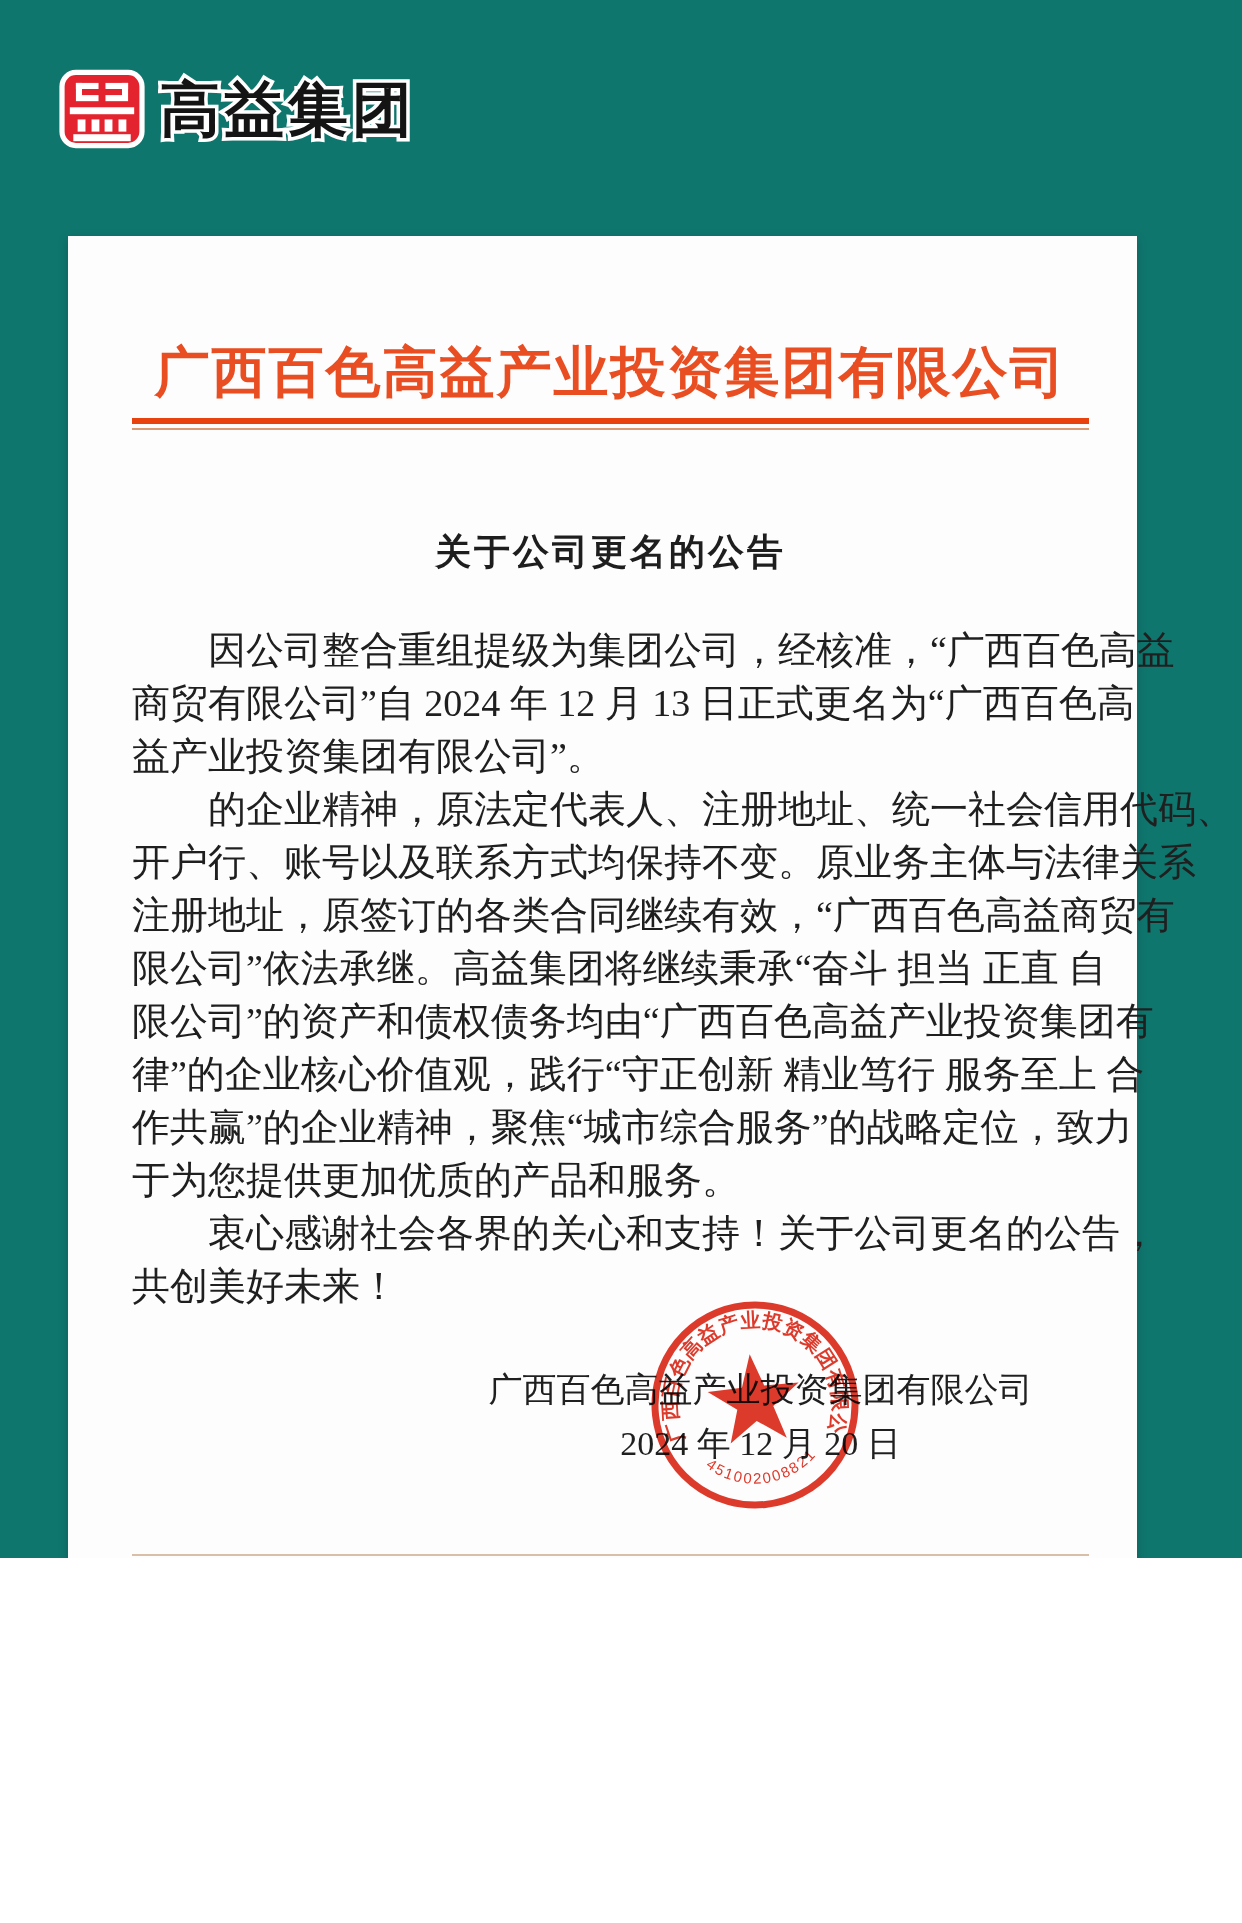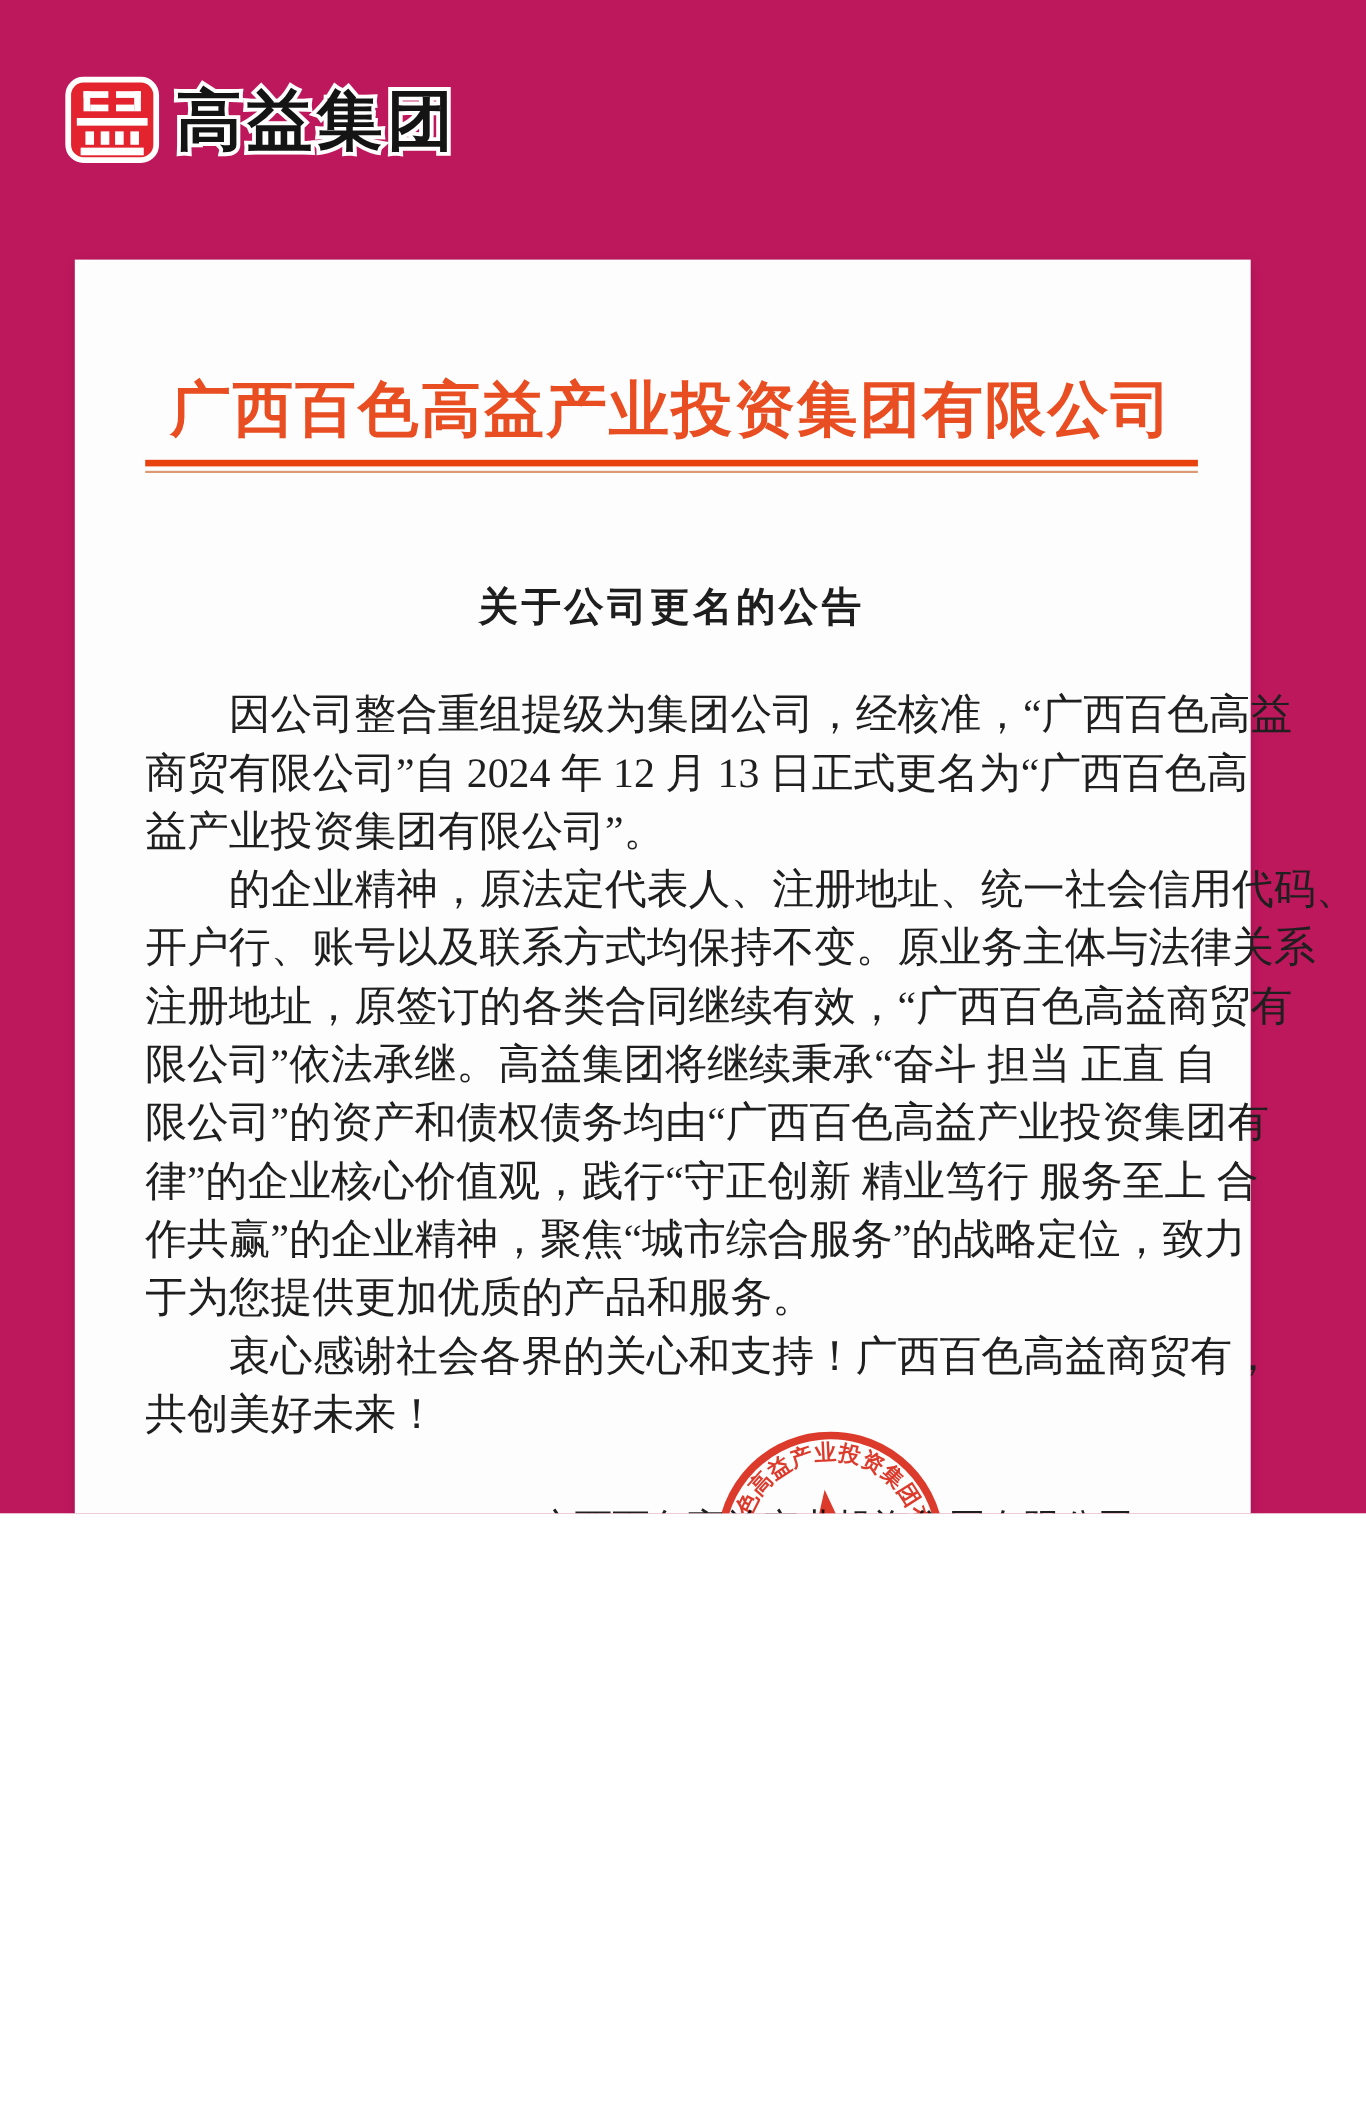--- a/index.html
+++ b/index.html
@@ -1,17 +1,17 @@
 <!DOCTYPE html>
 <html><head>
 <meta charset="utf-8">
 <style>
   html,body{margin:0;padding:0;}
   body{font-family:"Liberation Serif","DejaVu Serif",serif;}
-  .page{position:relative;width:1242px;height:1376px;background:#be185d;overflow:hidden;}
+  .page{position:relative;width:1242px;height:1558px;background:#0f766e;overflow:hidden;}
 
   
   .brand{position:absolute;left:58px;top:68px;display:flex;align-items:center;}
   .logo-icon-svg{display:block;}
   .wordmark-svg{display:block;margin-left:12px;}
 
   
   .card{position:absolute;left:68px;top:236px;width:1069px;height:1452px;background:#fdfdfd;
         box-shadow:0 3px 10px rgba(0,0,0,0.18);box-sizing:border-box;padding:0 48px 0 64px;}
 
@@ -85,21 +85,21 @@
       <div class="line">商贸有限公司”自 2024 年 12 月 13 日正式更名为“广西百色高</div>
       <div class="line end">益产业投资集团有限公司”。</div>
       <div class="line indent">的企业精神，原法定代表人、注册地址、统一社会信用代码、</div>
       <div class="line">开户行、账号以及联系方式均保持不变。原业务主体与法律关系</div>
       <div class="line">注册地址，原签订的各类合同继续有效，“广西百色高益商贸有</div>
       <div class="line">限公司”依法承继。高益集团将继续秉承“奋斗 担当 正直 自</div>
       <div class="line">限公司”的资产和债权债务均由“广西百色高益产业投资集团有</div>
       <div class="line">律”的企业核心价值观，践行“守正创新 精业笃行 服务至上 合</div>
       <div class="line">作共赢”的企业精神，聚焦“城市综合服务”的战略定位，致力</div>
       <div class="line end">于为您提供更加优质的产品和服务。</div>
-      <div class="line indent">衷心感谢社会各界的关心和支持！广西百色高益商贸有，</div>
+      <div class="line indent">衷心感谢社会各界的关心和支持！关于公司更名的公告，</div>
       <div class="line end">共创美好未来！</div>
     </div>
 
     <div class="closing">
       <div>广西百色高益产业投资集团有限公司</div>
       <div>2024 年 12 月 20 日</div>
     </div>
 
     <svg class="stamp" viewBox="0 0 230 230">
       <g transform="rotate(-6 115 115)" fill="none">

